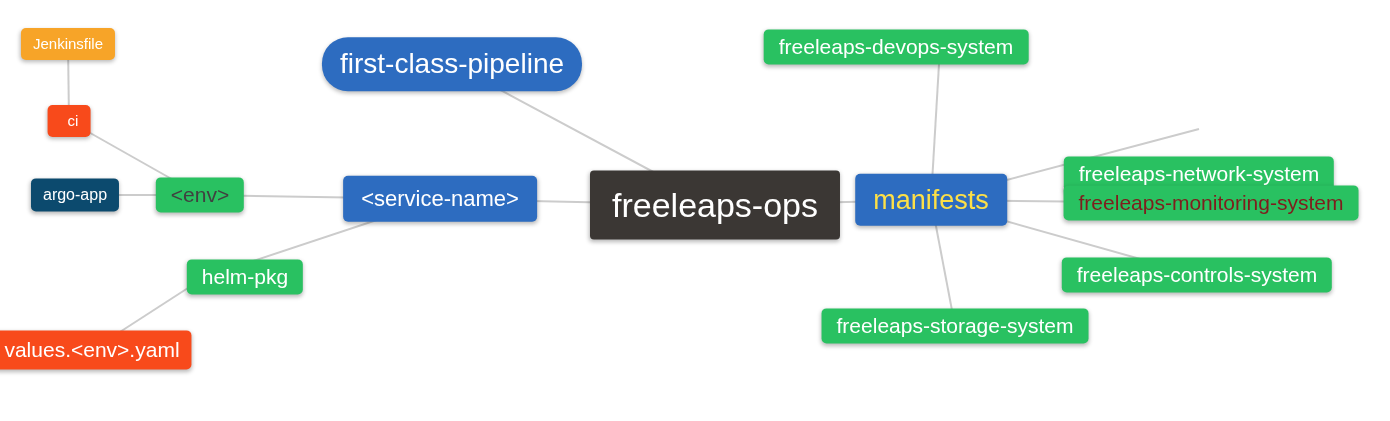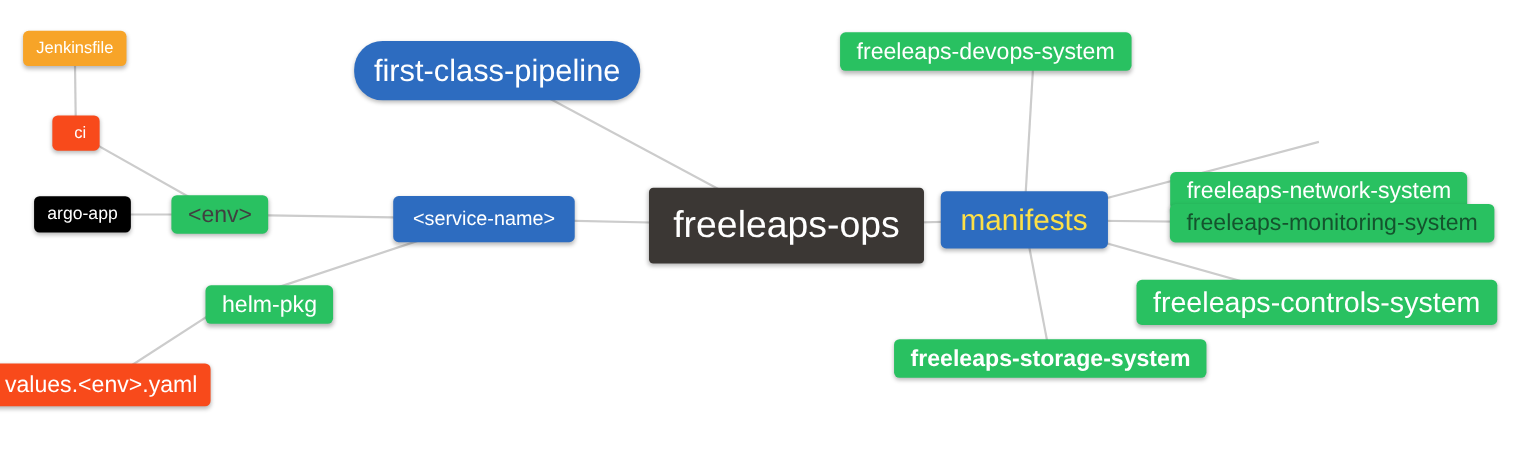--- a/index.html
+++ b/index.html
@@ -60,27 +60,27 @@
       <line x1="715" y1="205" x2="931" y2="200" class="edge" stroke="#CCCCCC"></line>
       <line x1="931" y1="200" x2="940" y2="47" class="edge" stroke="#CCCCCC"></line>
       <line x1="931" y1="200" x2="1199" y2="129" class="edge" stroke="#CCCCCC"></line>
       <line x1="931" y1="200" x2="1211" y2="203" class="edge" stroke="#CCCCCC"></line>
       <line x1="931" y1="200" x2="1197" y2="275" class="edge" stroke="#CCCCCC"></line>
       <line x1="931" y1="200" x2="955" y2="326" class="edge" stroke="#CCCCCC"></line>
     </svg>
   <div id="nodes-layer">
       <div class="node orange" style="left: 68px; top: 44px; font-size: 15px; background: rgb(247, 164, 40); color: rgb(255, 255, 255);">Jenkinsfile</div>
       <div class="node red" style="left: 69px; top: 121px; font-size: 15px; background: rgb(248, 74, 27); color: rgb(255, 255, 255); padding-left: 20px;">ci</div>
-      <div class="node red" style="left: 75px; top: 195px; font-size: 16px; background: #000000; color: rgb(255, 255, 255);">argo-app</div>
+      <div class="node red" style="left: 75px; top: 195px; font-size: 16px; background: #0c4a6e; color: rgb(255, 255, 255);">argo-app</div>
       <div class="node green" style="left: 200px; top: 195px; font-size: 21px; background: rgb(41, 193, 97); color: #404040;">&lt;env&gt;</div>
       <div class="node green" style="left: 205px; top: 277px; font-size: 21px; background: rgb(41, 193, 97); color: rgb(255, 255, 255); margin-left: 40px;">helm-pkg</div>
       <div class="node red" style="left: 92px; top: 350px; font-size: 21px; background: rgb(248, 74, 27); color: rgb(255, 255, 255);">values.&lt;env&gt;.yaml</div>
       <div class="node blue" style="left: 452px; top: 64px; font-size: 28px; background: rgb(45, 108, 192); color: rgb(255, 255, 255); border-radius: 26px;">first-class-pipeline</div>
-      <div class="node blue" style="left: 440px; top: 199px; font-size: 18px; background: rgb(45, 108, 192); color: rgb(255, 255, 255);">&lt;service-name&gt;</div>
+      <div class="node blue" style="left: 440px; top: 199px; font-size: 22px; background: rgb(45, 108, 192); color: rgb(255, 255, 255);">&lt;service-name&gt;</div>
       <div class="node root" style="left: 715px; top: 205px; font-size: 34px; background: rgb(59, 55, 52); color: rgb(255, 255, 255);">freeleaps-ops</div>
       <div class="node blue" style="left: 931px; top: 200px; font-size: 27px; background: rgb(45, 108, 192); color: #fde047;">manifests</div>
       <div class="node green" style="left: 896px; top: 47px; font-size: 21px; background: rgb(41, 193, 97); color: rgb(255, 255, 255);">freeleaps-devops-system</div>
       <div class="node green" style="left: 1199px; top: 129px; font-size: 21px; background: rgb(41, 193, 97); color: rgb(255, 255, 255); margin-top: 45px;">freeleaps-network-system</div>
-      <div class="node green" style="left: 1211px; top: 203px; font-size: 21px; background: rgb(41, 193, 97); color: #14532d;">freeleaps-monitoring-system</div>
-      <div class="node green" style="left: 1197px; top: 275px; font-size: 26px; background: rgb(41, 193, 97); color: rgb(255, 255, 255);">freeleaps-controls-system</div>
-      <div class="node green" style="left: 955px; top: 326px; font-size: 21px; background: rgb(41, 193, 97); color: rgb(255, 255, 255); font-weight: bold;">freeleaps-storage-system</div>
+      <div class="node green" style="left: 1211px; top: 203px; font-size: 21px; background: rgb(41, 193, 97); color: #7f1d1d;">freeleaps-monitoring-system</div>
+      <div class="node green" style="left: 1197px; top: 275px; font-size: 21px; background: rgb(41, 193, 97); color: rgb(255, 255, 255);">freeleaps-controls-system</div>
+      <div class="node green" style="left: 955px; top: 326px; font-size: 21px; background: rgb(41, 193, 97); color: rgb(255, 255, 255);">freeleaps-storage-system</div>
     </div>
 </div>
 
 </body></html>

